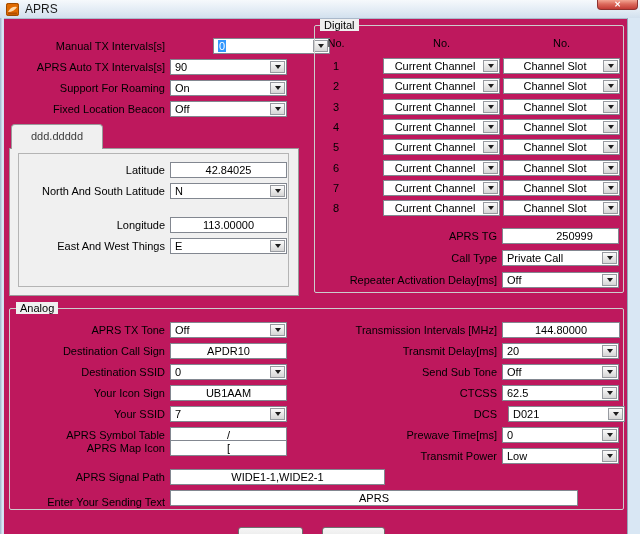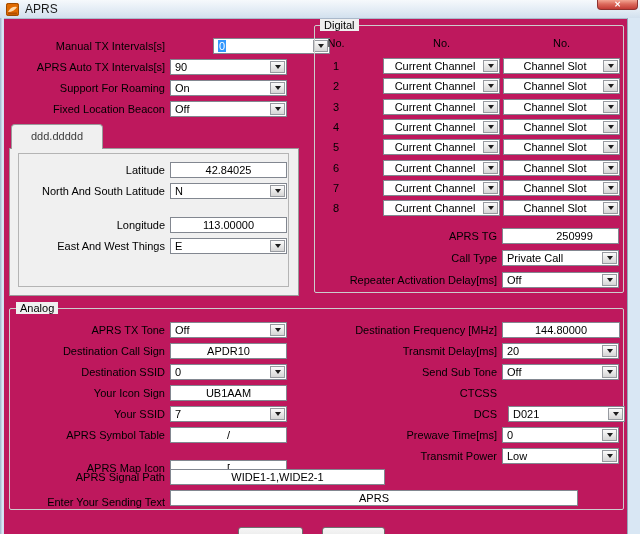--- a/index.html
+++ b/index.html
@@ -319,35 +319,35 @@
       <span class="cval">7</span>
       <span class="cbtn">
           <span class="arrow"></span>
         </span>
     </div>
   </div>
   <div class="frow z2" style="top:427px;left:0;">
     <span class="flabel" style="width:165px;">APRS Symbol Table</span>
     <div class="tbox" style="width:117px;">/</div>
   </div>
-  <div class="frow z2" style="top:460px;left:0;">
+  <div class="frow z2" style="top:440px;left:0;">
     <span class="flabel" style="width:165px;">APRS Map Icon</span>
     <div class="tbox" style="width:117px;">[</div>
   </div>
   <div class="frow z2" style="top:469px;left:0;">
     <span class="flabel" style="width:165px;">APRS Signal Path</span>
     <div class="tbox" style="width:215px;">WIDE1-1,WIDE2-1</div>
   </div>
   <div class="frow z2" style="top:490px;left:0;">
     <span class="flabel" style="width:165px;margin-top:8px;">Enter Your Sending Text</span>
     <div class="tbox" style="width:408px;">APRS</div>
   </div>
 
   <div class="frow z2" style="top:322px;left:230px;">
-    <span class="flabel" style="width:267px;">Destination Frequency [MHz]</span>
+    <span class="flabel" style="width:267px;">Transmission Intervals [MHz]</span>
     <div class="tbox" style="width:118px;">144.80000</div>
   </div>
   <div class="frow z2" style="top:343px;left:230px;">
     <span class="flabel" style="width:267px;">Transmit Delay[ms]</span>
     <div class="combo" style="width:117px;">
       <span class="cval">20</span>
       <span class="cbtn">
           <span class="arrow"></span>
         </span>
     </div>
@@ -356,20 +356,26 @@
     <span class="flabel" style="width:267px;">Send Sub Tone</span>
     <div class="combo" style="width:117px;">
       <span class="cval">Off</span>
       <span class="cbtn">
           <span class="arrow"></span>
         </span>
     </div>
   </div>
   <div class="frow z2" style="top:385px;left:230px;">
     <span class="flabel" style="width:267px;">CTCSS</span>
+    <div class="combo" style="width:117px;">
+      <span class="cval">62.5</span>
+      <span class="cbtn">
+          <span class="arrow"></span>
+        </span>
+    </div>
   </div>
   <div class="frow z2" style="top:406px;left:230px;gap:6px;">
     <span class="flabel" style="width:267px;">DCS</span>
     <div class="combo" style="width:117px;">
       <span class="cval">D021</span>
       <span class="cbtn">
           <span class="arrow"></span>
         </span>
     </div>
   </div>

